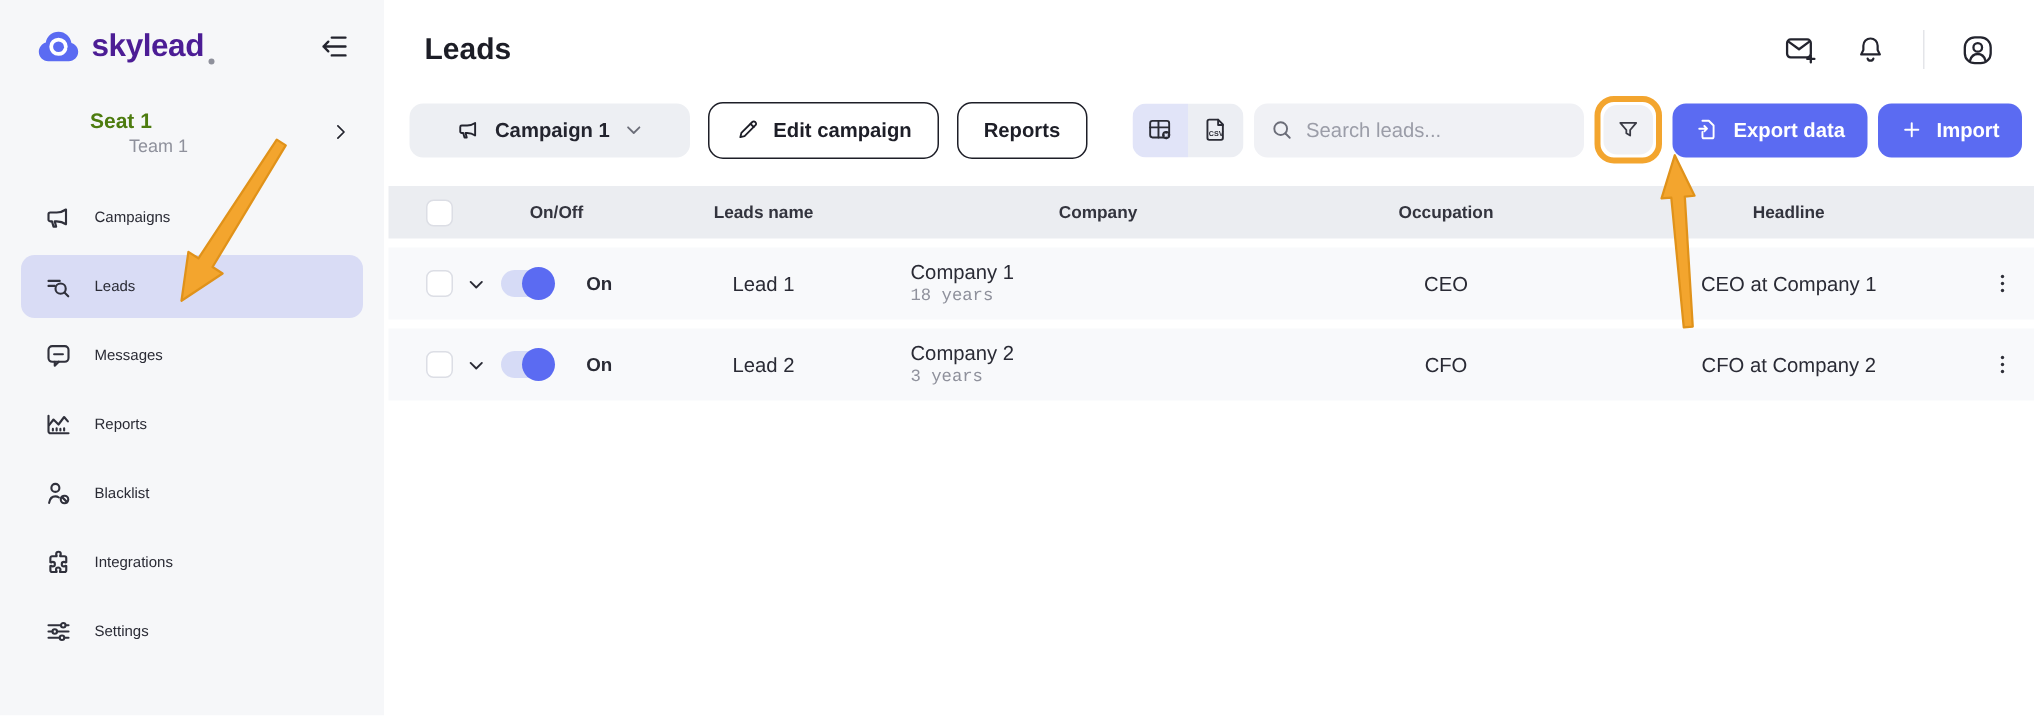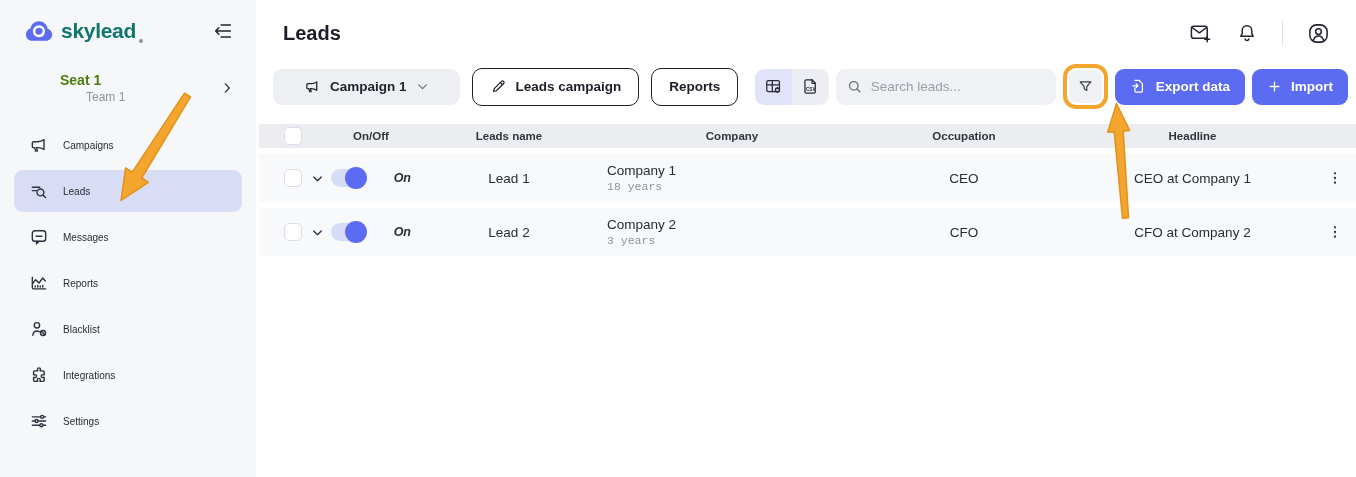--- a/index.html
+++ b/index.html
@@ -3,21 +3,21 @@
 <meta charset="utf-8">
 <style>
   * { margin:0; padding:0; box-sizing:border-box; }
   html,body { width:1356px; height:477px; overflow:hidden; }
   body { font-family:"Liberation Sans","DejaVu Sans",sans-serif; color:var(--text,#23242e); background:#fff; }
   .app { position:relative; width:1356px; height:477px; display:flex; }
 
   
   .sidebar { width:256px; height:100%; background:#f6f7f9; padding-top:14px; flex:0 0 256px; }
   .logo-row { display:flex; align-items:center; padding:0 22px 0 24px; height:34px; }
-  .wordmark { font-size:21px; font-weight:800; letter-spacing:-0.3px; color:#0f766e; margin-left:7px; }
+  .wordmark { font-size:21px; font-weight:800; letter-spacing:-0.3px; color:#4c1d95; margin-left:7px; }
   .wordmark-dot { width:4px; height:4px; border-radius:50%; background:#8f919c; align-self:flex-end; margin:0 0 5px 3px; }
   .collapse-btn { margin-left:auto; background:none; border:none; cursor:pointer; color:#23242e; display:grid; place-items:center; }
   .seat { margin:24px 22px 0 60px; display:flex; align-items:center; justify-content:space-between; cursor:pointer; }
   .seat-title { font-size:14px; font-weight:700; color:#4d7c0f; }
   .seat-sub { font-size:12px; color:var(--muted,#8f919c); margin-top:2px;margin-left:26px; }
   .nav { margin-top:20px; }
   .nav-item { height:42px; margin:4px 14px; border-radius:9px; display:flex; align-items:center; padding-left:14px; gap:13px; font-size:10px; color:#2a2b35; cursor:pointer; }
   .nav-item.active { background:var(--sidebar-active,#d9dcf5); }
   .nav-item .ico { display:grid; place-items:center; width:22px; color:#30313c; }
 
@@ -40,25 +40,25 @@
   .search-box { width:220px; height:36px; background:#f0f1f5; border-radius:9px; display:flex; align-items:center; padding:0 10px; gap:8px; color:#8f919c; }
   .search-box input { border:none; background:transparent; outline:none; font-size:13.5px; font-family:inherit; color:#b91c1c; width:100%; }
   .search-box input::placeholder { color:#9b9da8; }
   .filter-ring { border:4px solid var(--annotation,#f3a52e); border-radius:13px; padding:2px; display:inline-flex; }
   .filter-btn { width:33px; height:33px; border:none; background:#f0f1f5; border-radius:9px; display:grid; place-items:center; color:#3a3b45; cursor:pointer; }
   .primary-btn { height:36px; background:var(--accent,#5b6bf2); color:#fff; border:none; border-radius:9px; padding:0 15px; display:flex; align-items:center; gap:9px; font-size:13.5px; font-weight:600; cursor:pointer; font-family:inherit; }
 
   
   .table { margin:15px 0 0 3px; }
   .grid-row { display:grid; grid-template-columns:24px 20px 28px 80px 196px 250px 214px 243px 1fr; align-items:center; }
-  .thead { height:24px; background:var(--header-row,#ebedf1); font-size:11.5px; font-weight:700; color:#33343e; text-align:center; }
+  .thead { height:35px; background:var(--header-row,#ebedf1); font-size:11.5px; font-weight:700; color:#33343e; text-align:center; }
   .trow { height:48px; background:var(--row,#f8f9fb); margin-top:6px; font-size:13.5px; color:#2a2b35; text-align:center; }
   .cb { width:18px; height:18px; background:#fff; border:1px solid #dcdee5; border-radius:5px; margin:0 auto; cursor:pointer; }
   .row-chevron { background:none; border:none; color:#2a2b35; cursor:pointer; display:grid; place-items:center; margin:0 auto; }
-  .toggle-wrap { display:flex; align-items:center; justify-content:space-between; gap:22px;font-style:italic; }
+  .toggle-wrap { display:flex; align-items:center; justify-content:center; gap:22px; }
   .toggle { position:relative; width:35px; height:18px; border-radius:9px; background:var(--toggle-track,#d6dbf6); cursor:pointer; }
   .toggle .knob { position:absolute; right:-1px; top:-2px; width:22px; height:22px; border-radius:50%; background:var(--accent,#5b6bf2); }
   .toggle-label { font-size:12.5px; font-weight:600; }
   .company-cell { display:inline-block; text-align:left; }
   .company-sub { font-size:11.5px; color:var(--muted,#8f919c); margin-top:2px;font-family:Liberation Mono, monospace; }
   .kebab-btn { background:none; border:none; color:#2f3039; cursor:pointer; display:grid; place-items:center; margin:0 auto; }
 
   .annotations { position:absolute; inset:0; width:1356px; height:477px; pointer-events:none; z-index:40; }
 
   svg { display:block; }
@@ -223,21 +223,21 @@
               </svg>
           </span>
         </button>
         <button class="outline-btn">
           <span>
             <svg width="17" height="17" viewBox="0 0 24 24" fill="none" stroke="currentColor" stroke-width="1.7" stroke-linecap="round" stroke-linejoin="round">
               <path d="M5 19l1-4L16.3 4.7a1.9 1.9 0 0 1 2.7 0l.3.3a1.9 1.9 0 0 1 0 2.7L9 18l-4 1z"></path>
                 <path d="M14.6 6.4l3 3"></path>
             </svg>
           </span>
-          <span>Leads campaign</span>
+          <span>Edit campaign</span>
         </button>
         <button class="outline-btn">
           <span>Reports</span>
         </button>
       </div>
 
       <div class="tb-right">
         <div class="segmented">
           <button class="seg-btn active">
             <span>

